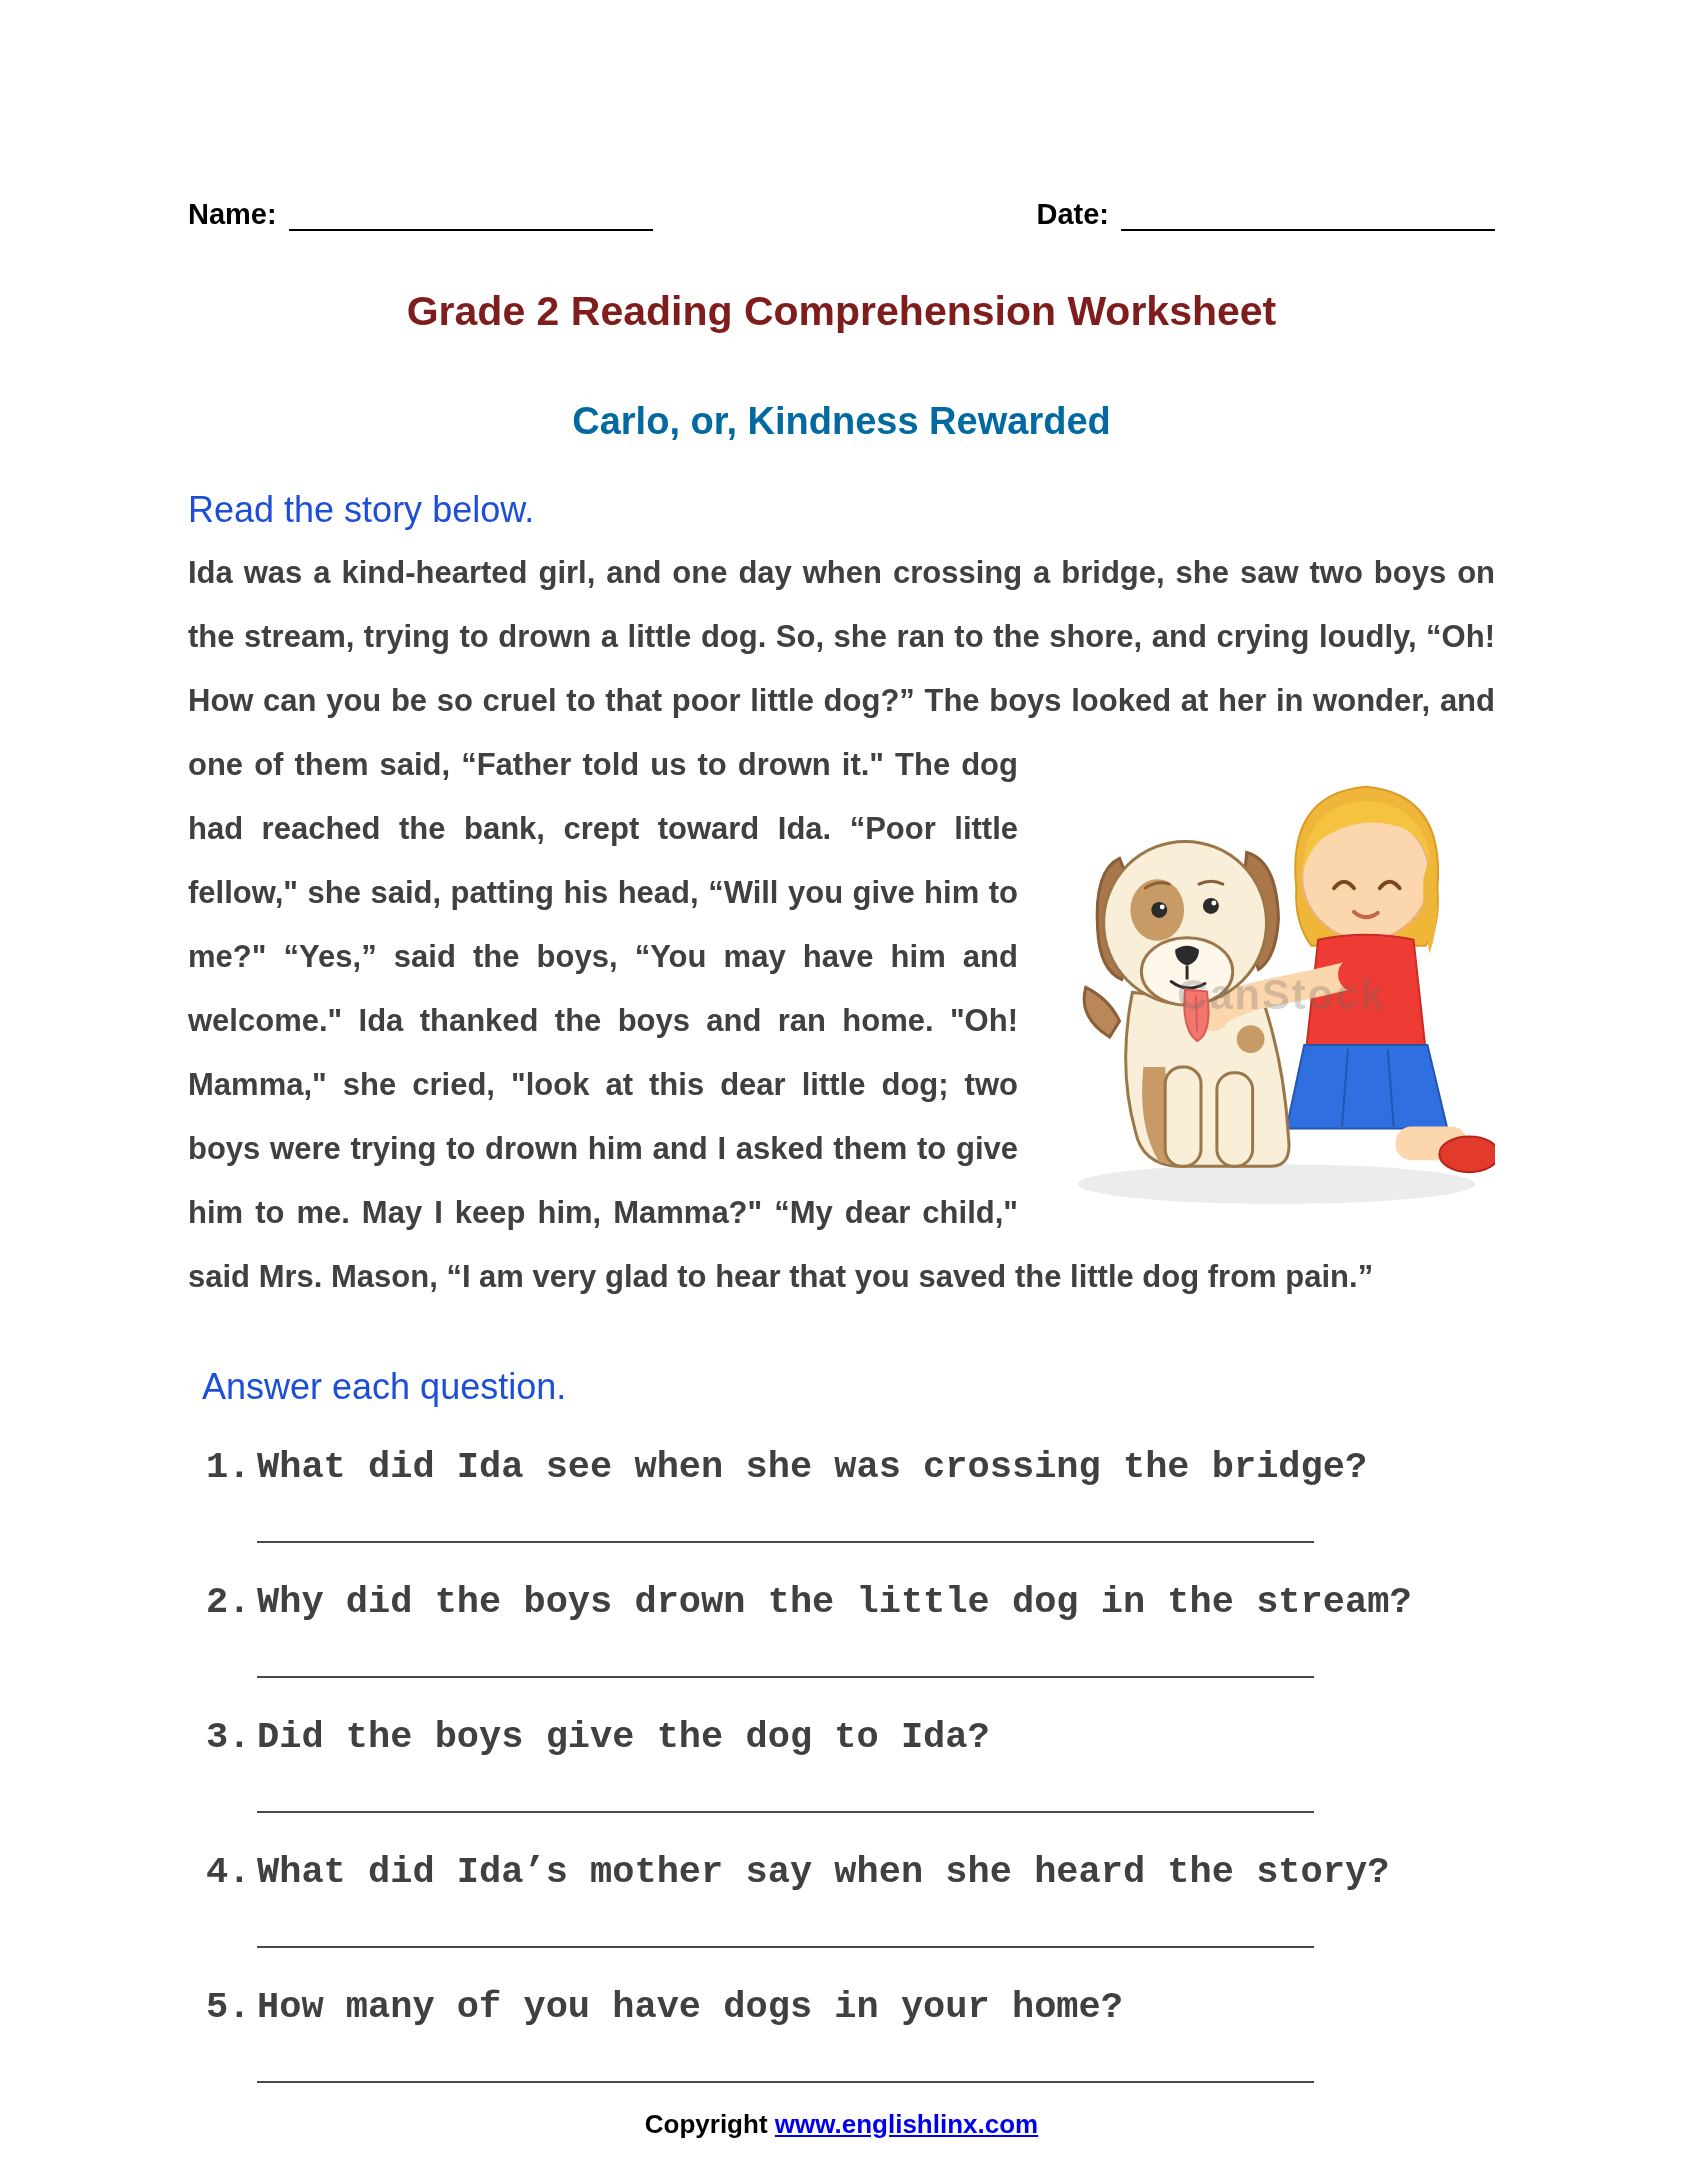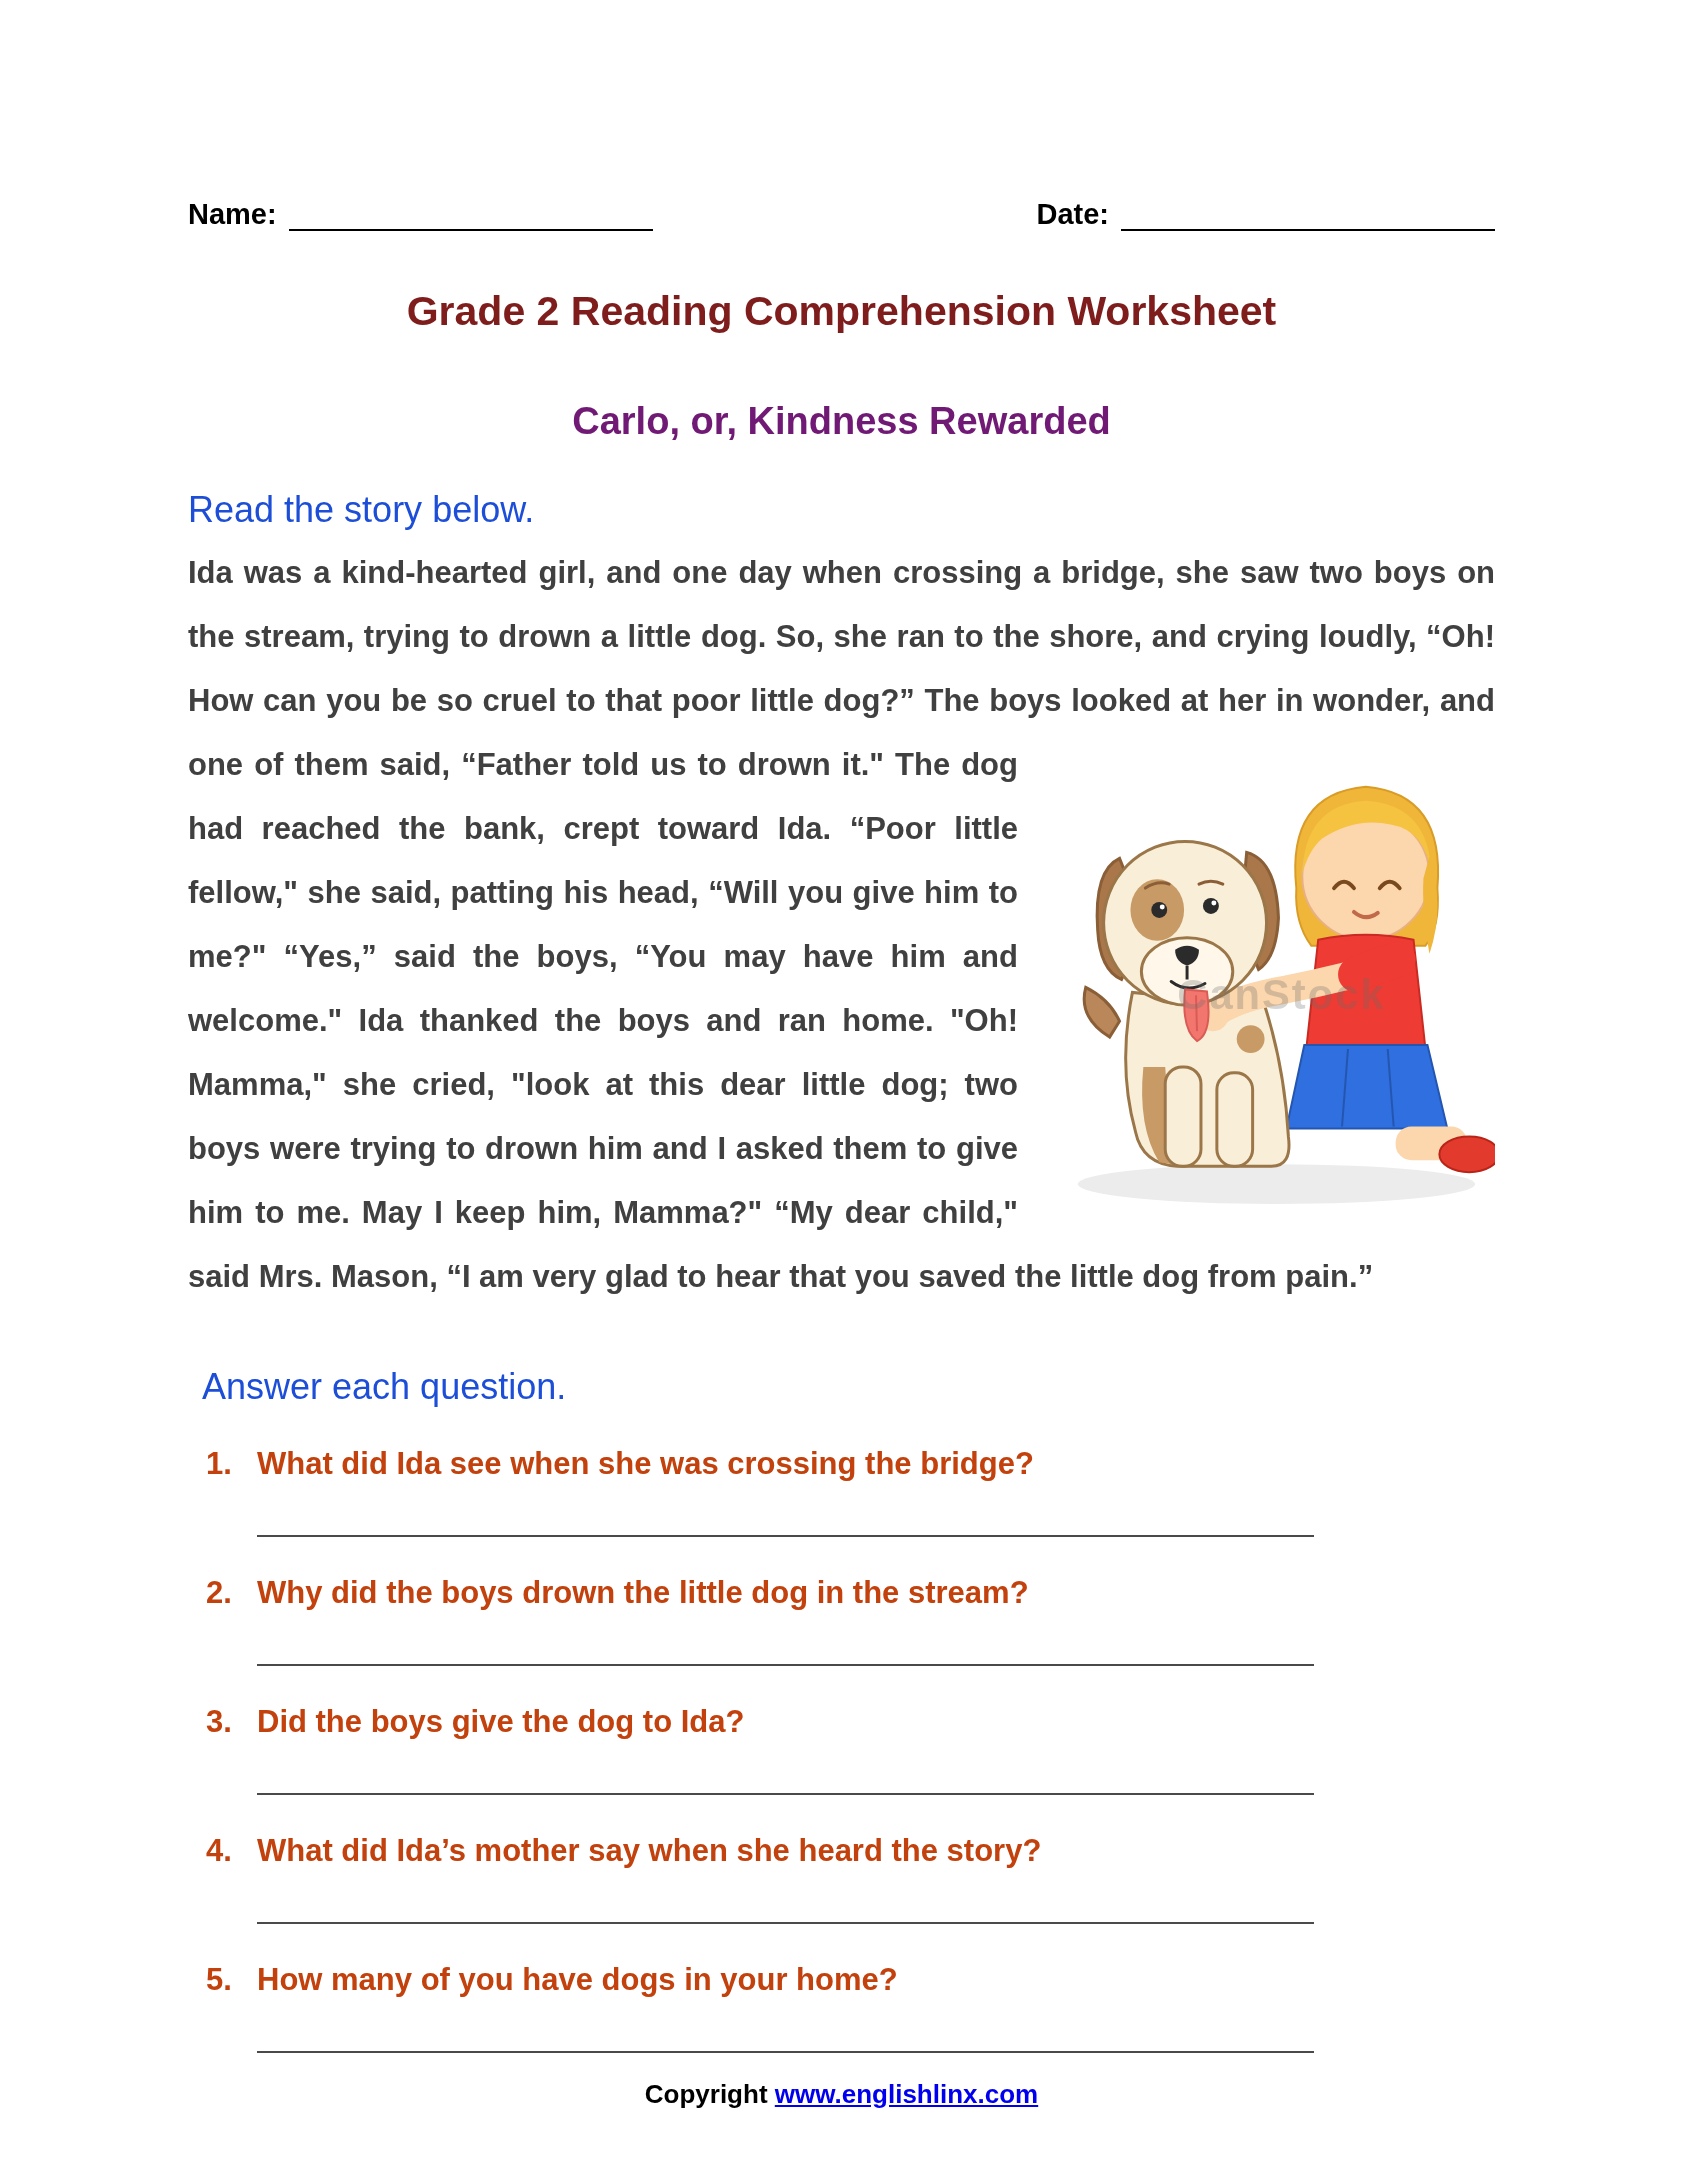--- a/index.html
+++ b/index.html
@@ -40,21 +40,21 @@
     text-align: center;
     font-size: 41px;
     font-weight: bold;
     color: #7f1d1d;
   }
   .subtitle {
     margin-top: 65px;
     text-align: center;
     font-size: 38px;
     font-weight: bold;
-    color: #701a75;
+    color: #0369a1;
   }
 
   .section-heading {
     margin-top: 46px;
     color: #1d4ed8;
     font-size: 36px;
     font-weight: normal;
   }
 
   .story {
@@ -79,21 +79,21 @@
     font-weight: bold;
     fill: #6a6a6a;
     opacity: 0.28;
     letter-spacing: 2px;
   }
 
   .answer-heading { clear: both; margin-top: 57px; margin-left: 14px; }
 
   .questions { margin-top: 8px; }
   .question { margin-top: 38px; padding-left: 18px; }
-  .q-row { font-size: 31px; font-weight: bold; color: #c2410c; }
+  .q-row { font-size: 37px; font-weight: bold; color: #404040; font-family: Liberation Mono, monospace; }
   .q-num { display: inline-block; width: 51px; }
   .answer-line {
     margin-top: 53px;
     margin-left: 51px;
     width: 1057px;
     border-bottom: 2px solid #4a4a4a;
     height: 2px;
   }
 
   .footer {

